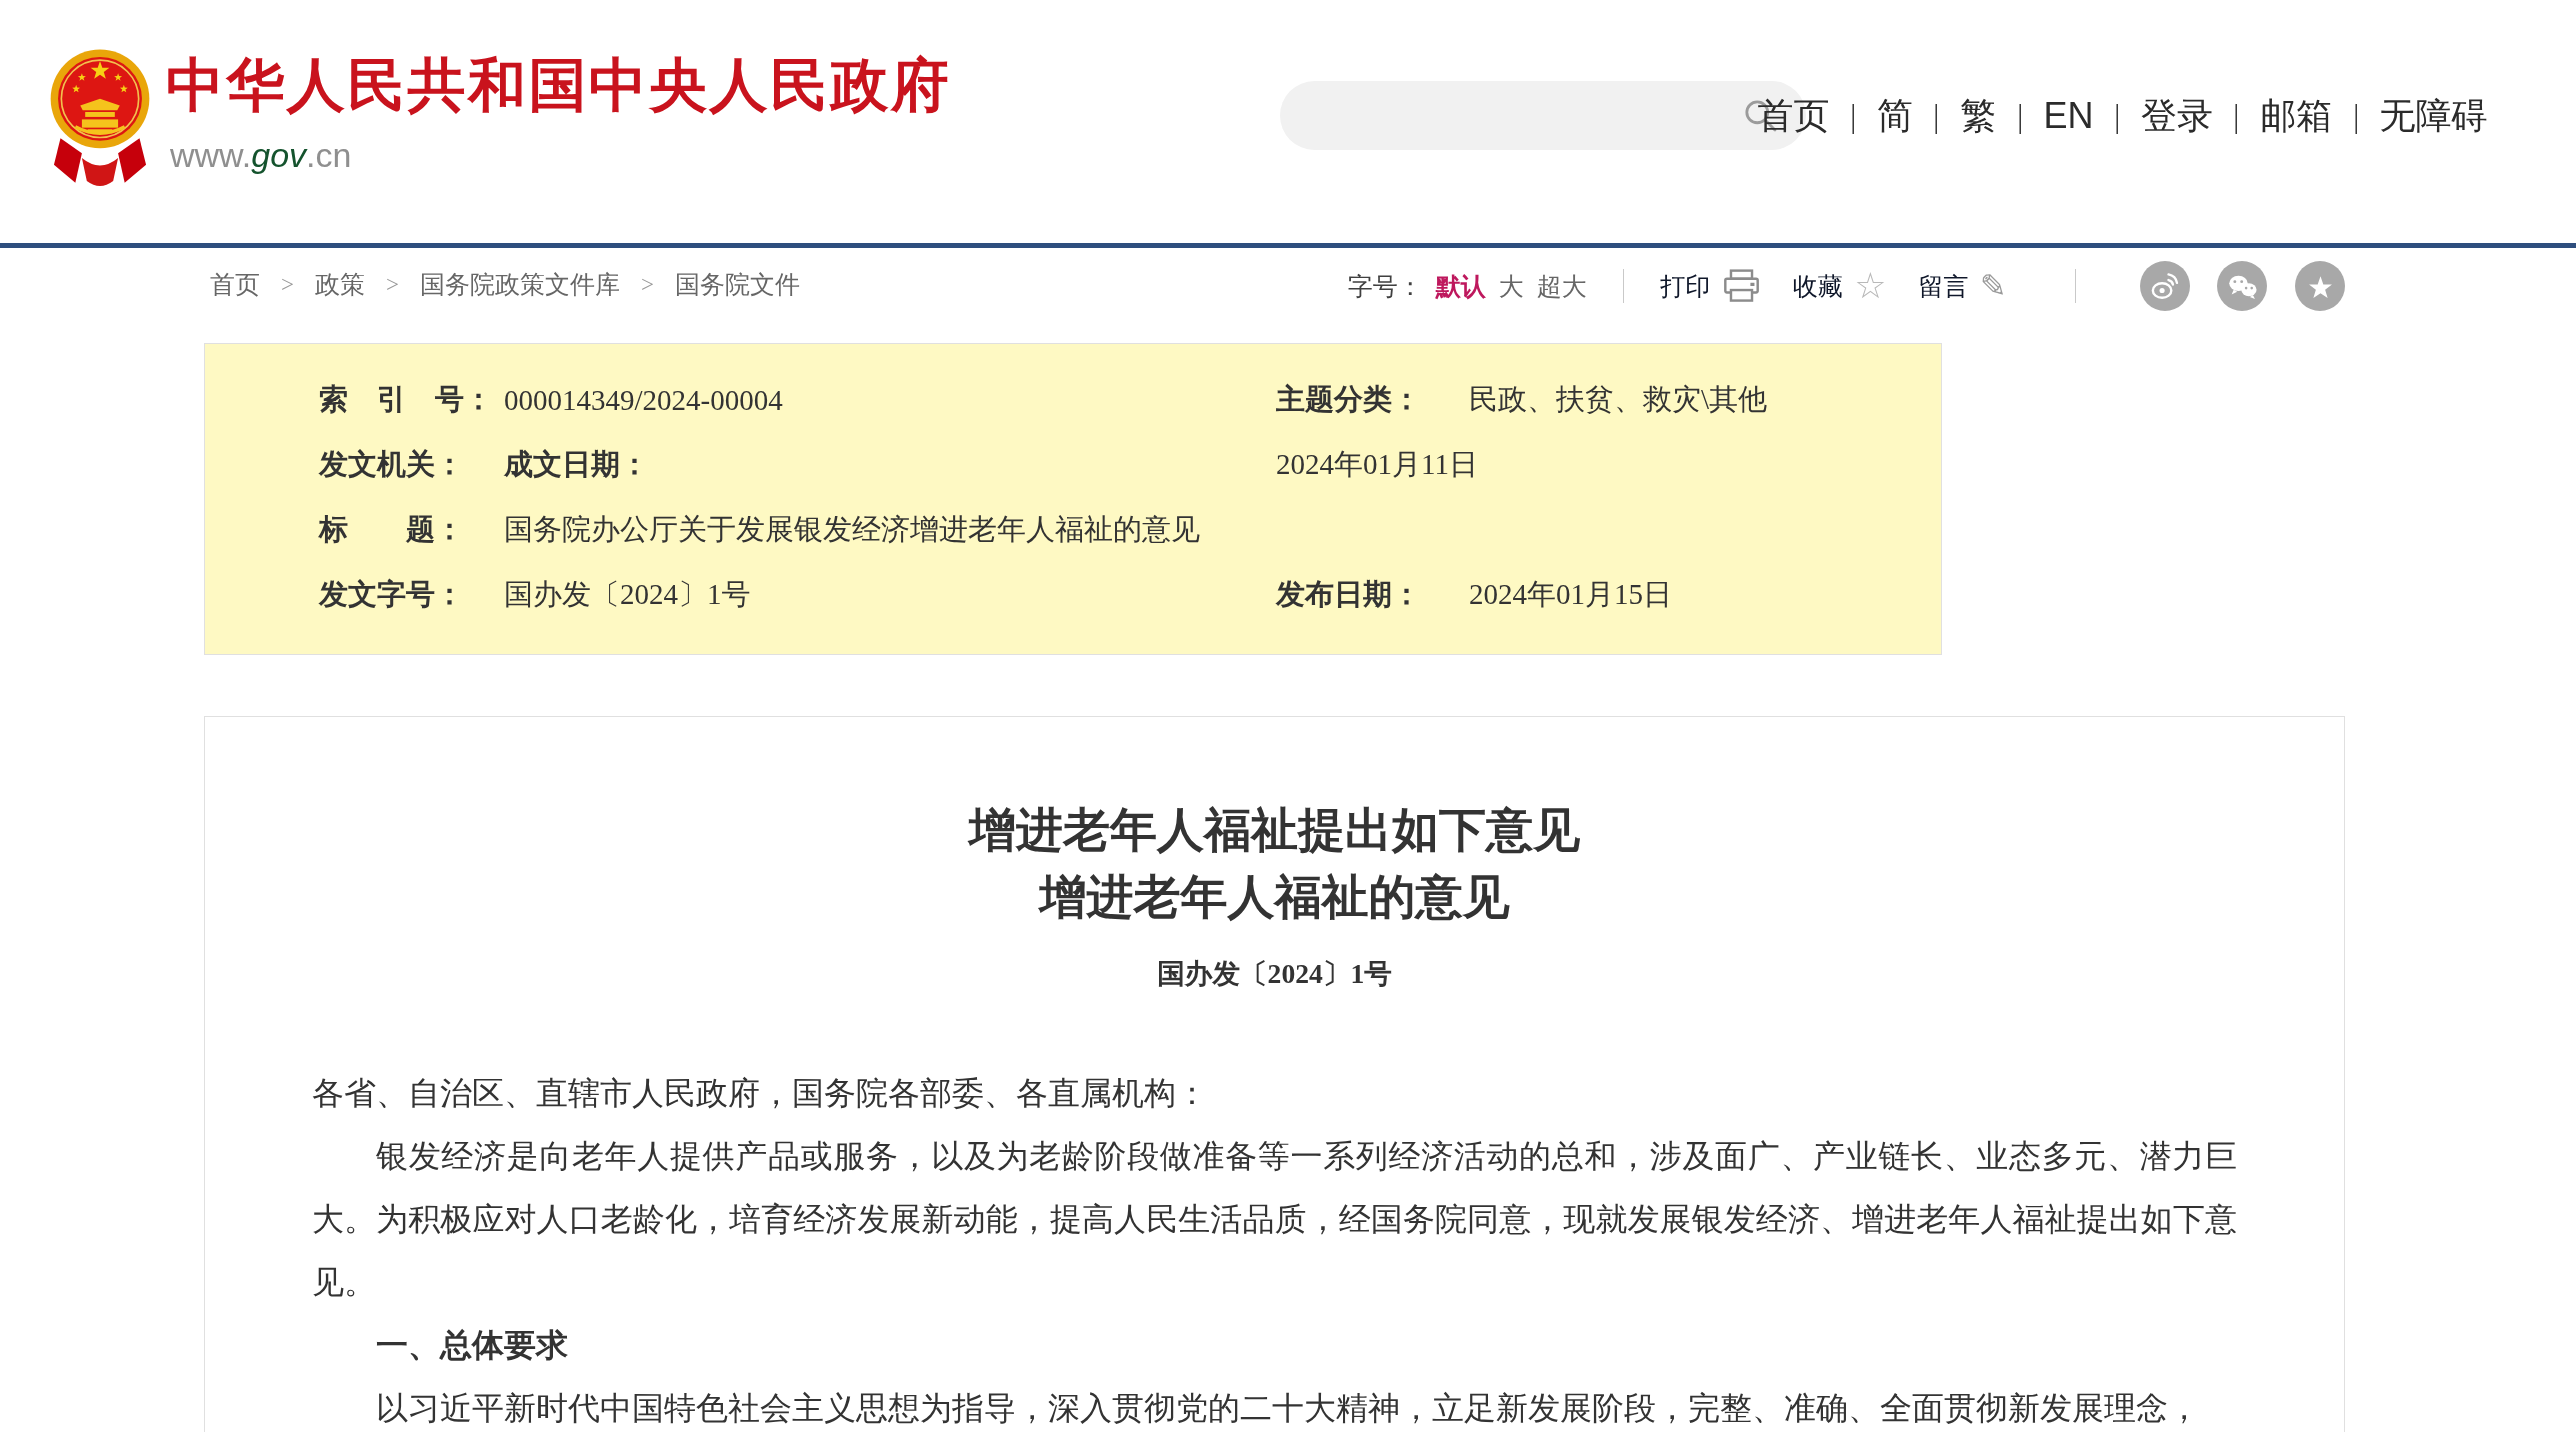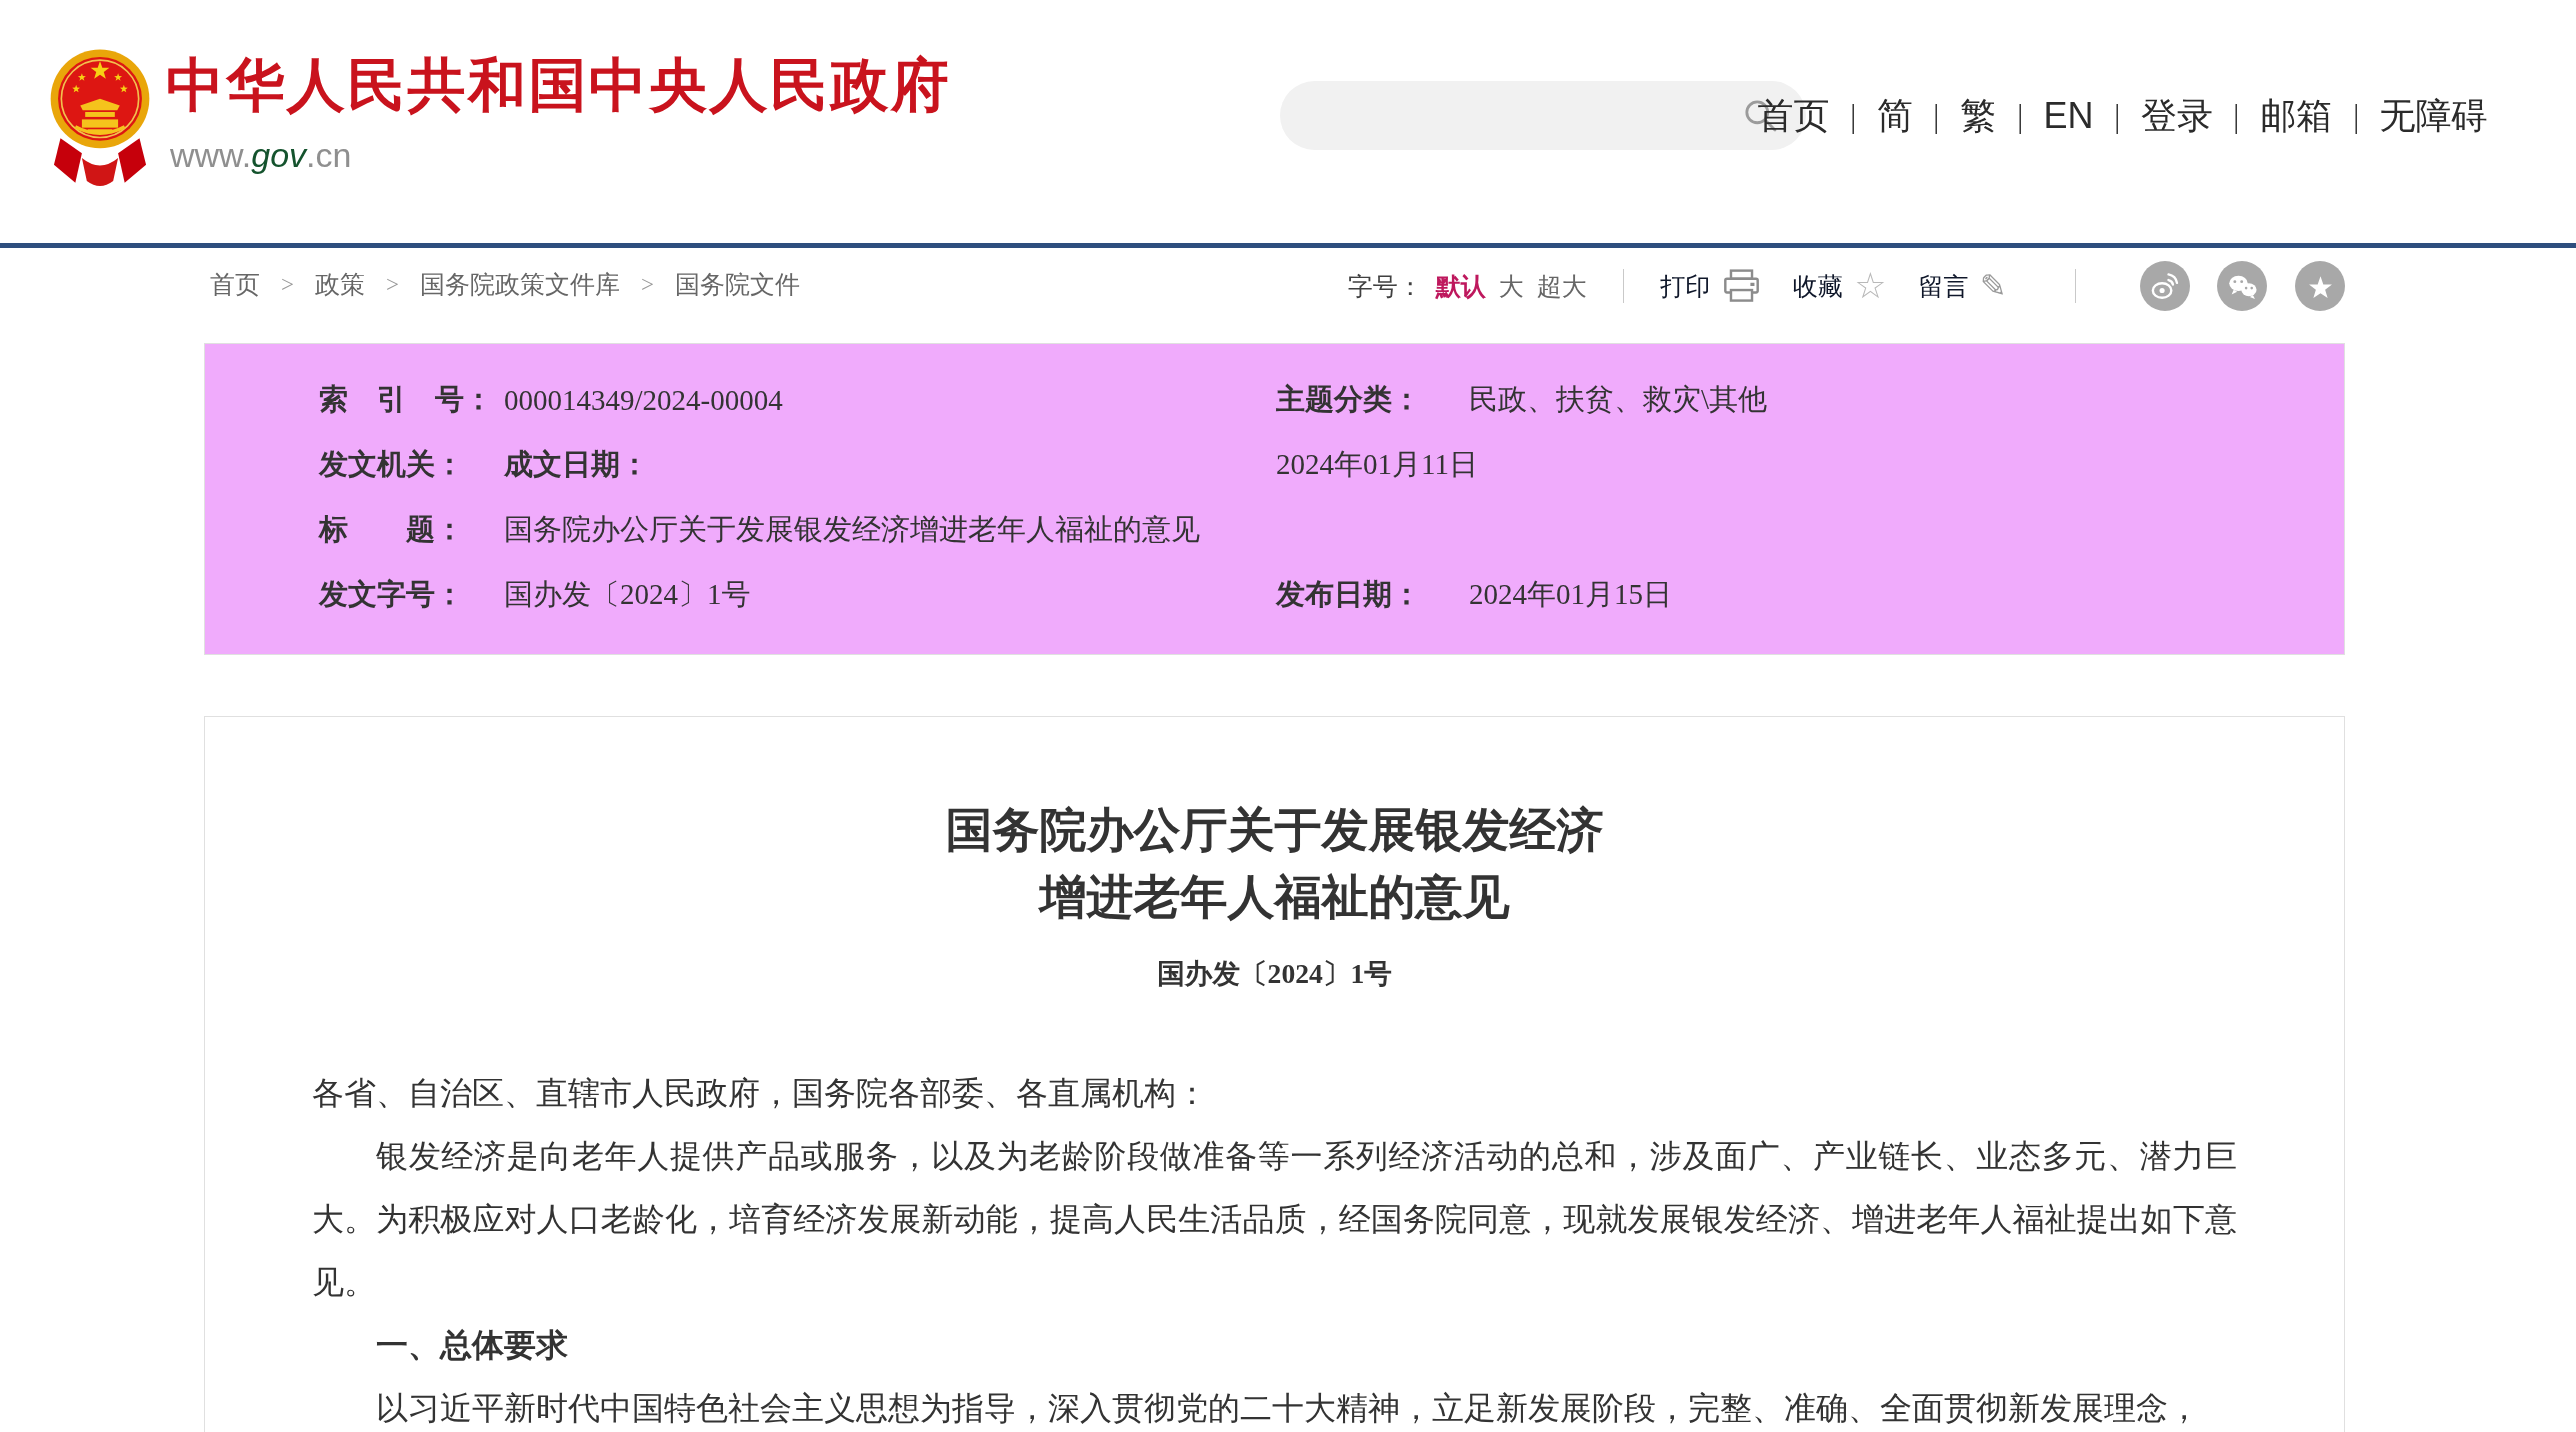--- a/index.html
+++ b/index.html
@@ -41,22 +41,22 @@
   .vdiv { width:1.6px; height:34px; background:#c9c9c9; margin:0 36px; }
   .tool { display:flex; align-items:center; cursor:pointer; margin-right:32px; }
   .tool:last-child { margin-right:0; }
   .tool .tlabel { margin-right:11.4px; color:#0f172a; }
   .glyph-star { font-family:"DejaVu Sans", sans-serif; font-size:36px; color:#b9b9b9; line-height:1; }
   .glyph-pencil { font-family:"DejaVu Sans", sans-serif; font-size:32px; color:#9a9a9a; line-height:1; }
   .share { display:flex; align-items:center; }
   .circle { width:50px; height:50px; border-radius:50%; background:#a8a8a8; margin-left:27.6px;
             display:flex; align-items:center; justify-content:center; cursor:pointer; }
   
-  .meta-box { position:absolute; left:204px; top:343px; width:2141px; height:312px;
-              border:1.6px solid #e0e0e0; background:#f0abfc;
+  .meta-box { position:absolute; left:204px; top:343px; width:1738px; height:312px;
+              border:1.6px solid #e0e0e0; background:#fef9c3;
               font-family:"Liberation Serif", serif; font-size:29px; color:#333;
               padding:23.5px 0 0 114px; }
   .meta-row { display:grid; grid-template-columns:185px 772px 193px auto; height:65px; align-items:center; }
   .meta-label { font-weight:bold; white-space:nowrap; }
   .meta-value { white-space:nowrap; }
   
   .content-box { position:absolute; left:204px; top:716px; width:2141px; height:974px;
                  border:1.6px solid #e0e0e0; background:#fff;
                  font-family:"Liberation Serif", serif; color:#333; padding:0 107px; }
   .doc-title { margin-top:80px; text-align:center; font-size:47px; font-weight:bold; line-height:67px; }
@@ -212,21 +212,21 @@
   <div class="meta-row">
     <span class="meta-label">发文字号：</span>
     <span class="meta-value">国办发〔2024〕1号</span>
     <span class="meta-label">发布日期：</span>
     <span class="meta-value">2024年01月15日</span>
   </div>
 </div>
 
 <div class="content-box">
   <div class="doc-title">
-    <div>国务院办公厅关于发展银发经济</div>
+    <div>增进老年人福祉提出如下意见</div>
     <div>增进老年人福祉的意见</div>
   </div>
   <div class="doc-number">国办发〔2024〕1号</div>
   <div class="doc-body">
     <p>各省、自治区、直辖市人民政府，国务院各部委、各直属机构：</p>
     <p class="indent">银发经济是向老年人提供产品或服务，以及为老龄阶段做准备等一系列经济活动的总和，涉及面广、产业链长、业态多元、潜力巨大。为积极应对人口老龄化，培育经济发展新动能，提高人民生活品质，经国务院同意，现就发展银发经济、增进老年人福祉提出如下意见。</p>
     <p class="indent bold">一、总体要求</p>
     <p class="indent">以习近平新时代中国特色社会主义思想为指导，深入贯彻党的二十大精神，立足新发展阶段，完整、准确、全面贯彻新发展理念，</p>
   </div>
 </div>

